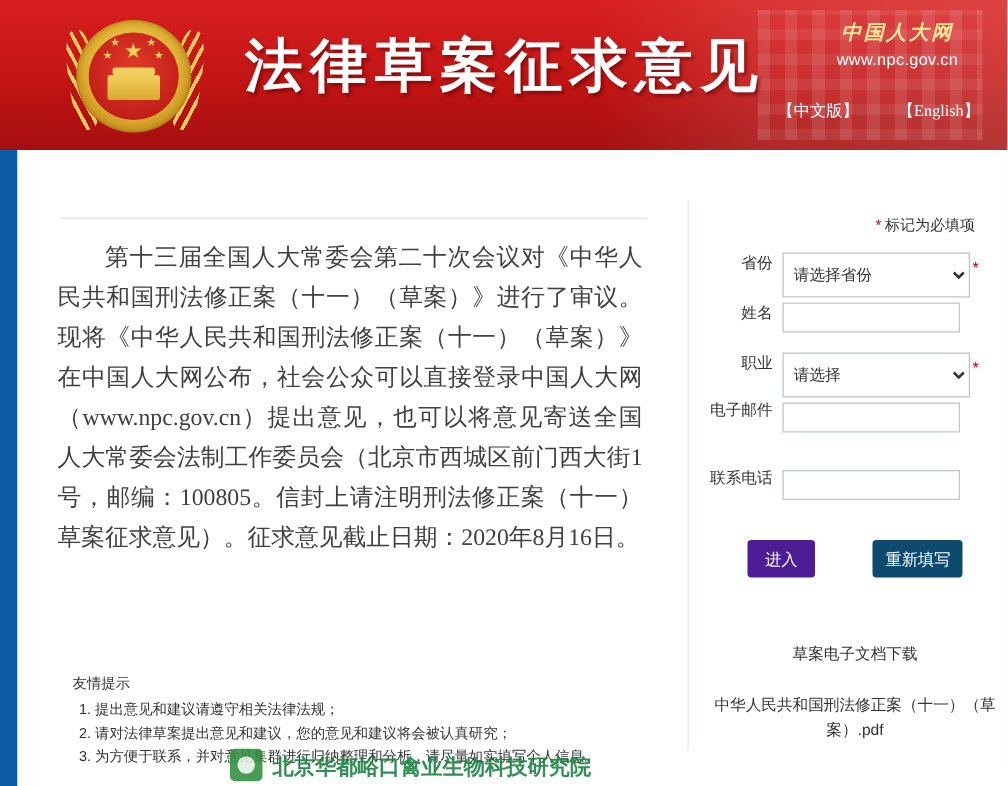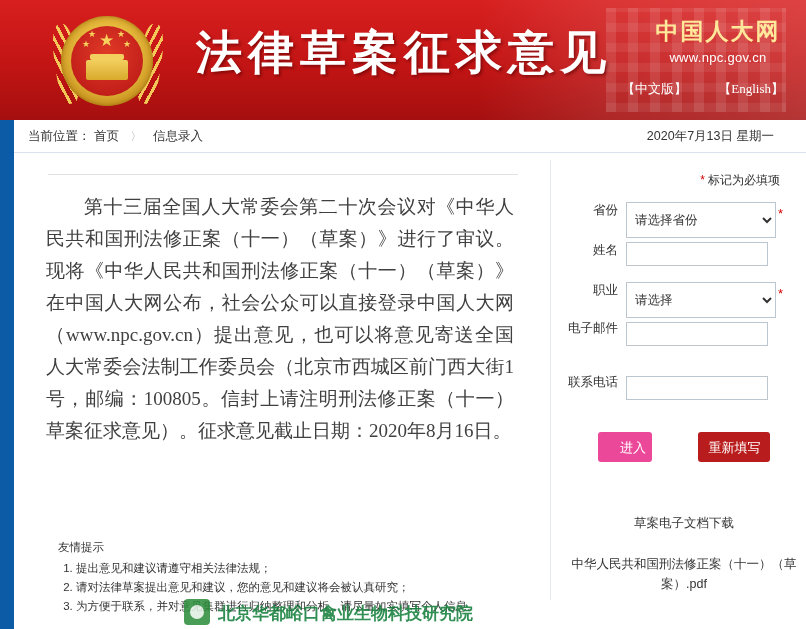--- a/index.html
+++ b/index.html
@@ -132,25 +132,26 @@
   }
   .site-logo {
     position: absolute;
     right: 24px;
     top: 16px;
     text-align: center;
     width: 128px;
   }
   .site-logo .cn {
     font-family: "Liberation Serif", serif;
-    font-size: 23px;
+    font-size: 16px;
     font-weight: bold;
     color: #ffe89a;
     letter-spacing: 2px;
     white-space: nowrap;
+    font-style: italic;
   }
   .site-logo .url {
     margin-top: 3px;
     font-family: "Liberation Sans", sans-serif;
     font-size: 13px;
     color: #ffffff;
     letter-spacing: 0.3px;
     white-space: nowrap;
   }
   .lang-links {
@@ -365,27 +366,26 @@
     border: 0;
     border-radius: 3px;
     color: #ffffff;
     font-family: "Liberation Sans", sans-serif;
     font-size: 13px;
     text-align: center;
     cursor: pointer;
   }
   .btn-submit {
     width: 54px;
-    background: #ec4899;
+    background: #4c1d95;
     margin-right: 42px;
-    text-align: right;
   }
   .btn-reset {
     width: 72px;
-    background: #b91c1c;
+    background: #0c4a6e;
   }
 
   .download {
     position: absolute;
     left: 0;
     top: 355px;
     width: 244px;
     text-align: center;
   }
   .download .dl-title {
@@ -463,29 +463,20 @@
     <span>【中文版】</span>
     <span>【English】</span>
   </div>
 </div>
 
 <div class="page">
   <div class="left-rail"></div>
 
   <div class="content-card">
 
-    <div class="crumb-bar">
-      <div class="crumb">
-        <span class="lbl">当前位置：</span>
-        <a href="#">首页</a>
-        <span class="sep">〉</span>
-        <span>信息录入</span>
-      </div>
-      <div class="crumb-date">2020年7月13日 星期一</div>
-    </div>
 
     <div class="notice">
       <div class="notice-rule"></div>
       <div class="notice-body">第十三届全国人大常委会第二十次会议对《中华人民共和国刑法修正案（十一）（草案）》进行了审议。现将《中华人民共和国刑法修正案（十一）（草案）》在中国人大网公布，社会公众可以直接登录中国人大网（www.npc.gov.cn）提出意见，也可以将意见寄送全国人大常委会法制工作委员会（北京市西城区前门西大街1号，邮编：100805。信封上请注明刑法修正案（十一）草案征求意见）。征求意见截止日期：2020年8月16日。</div>
 
       <div class="tips">
         <div class="tips-head">友情提示</div>
         <ol>
           <li>提出意见和建议请遵守相关法律法规；</li>
           <li>请对法律草案提出意见和建议，您的意见和建议将会被认真研究；</li>

